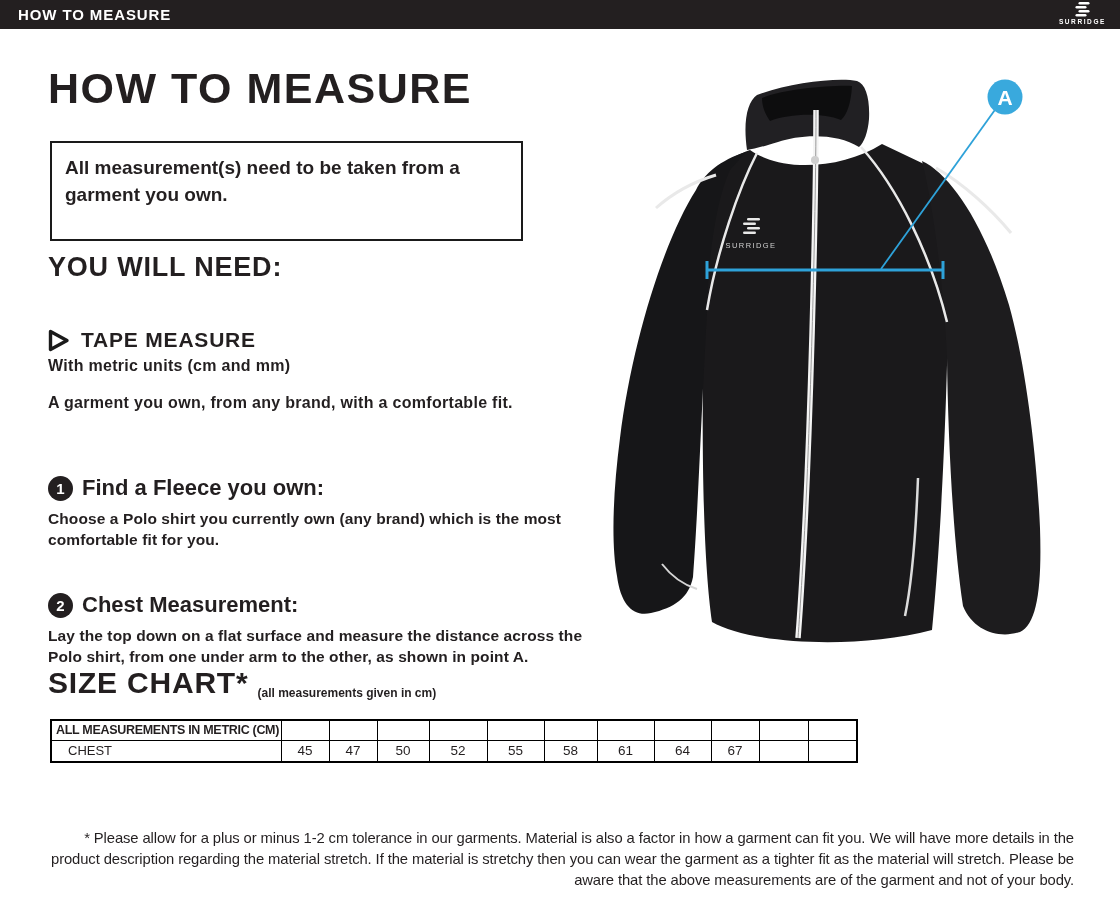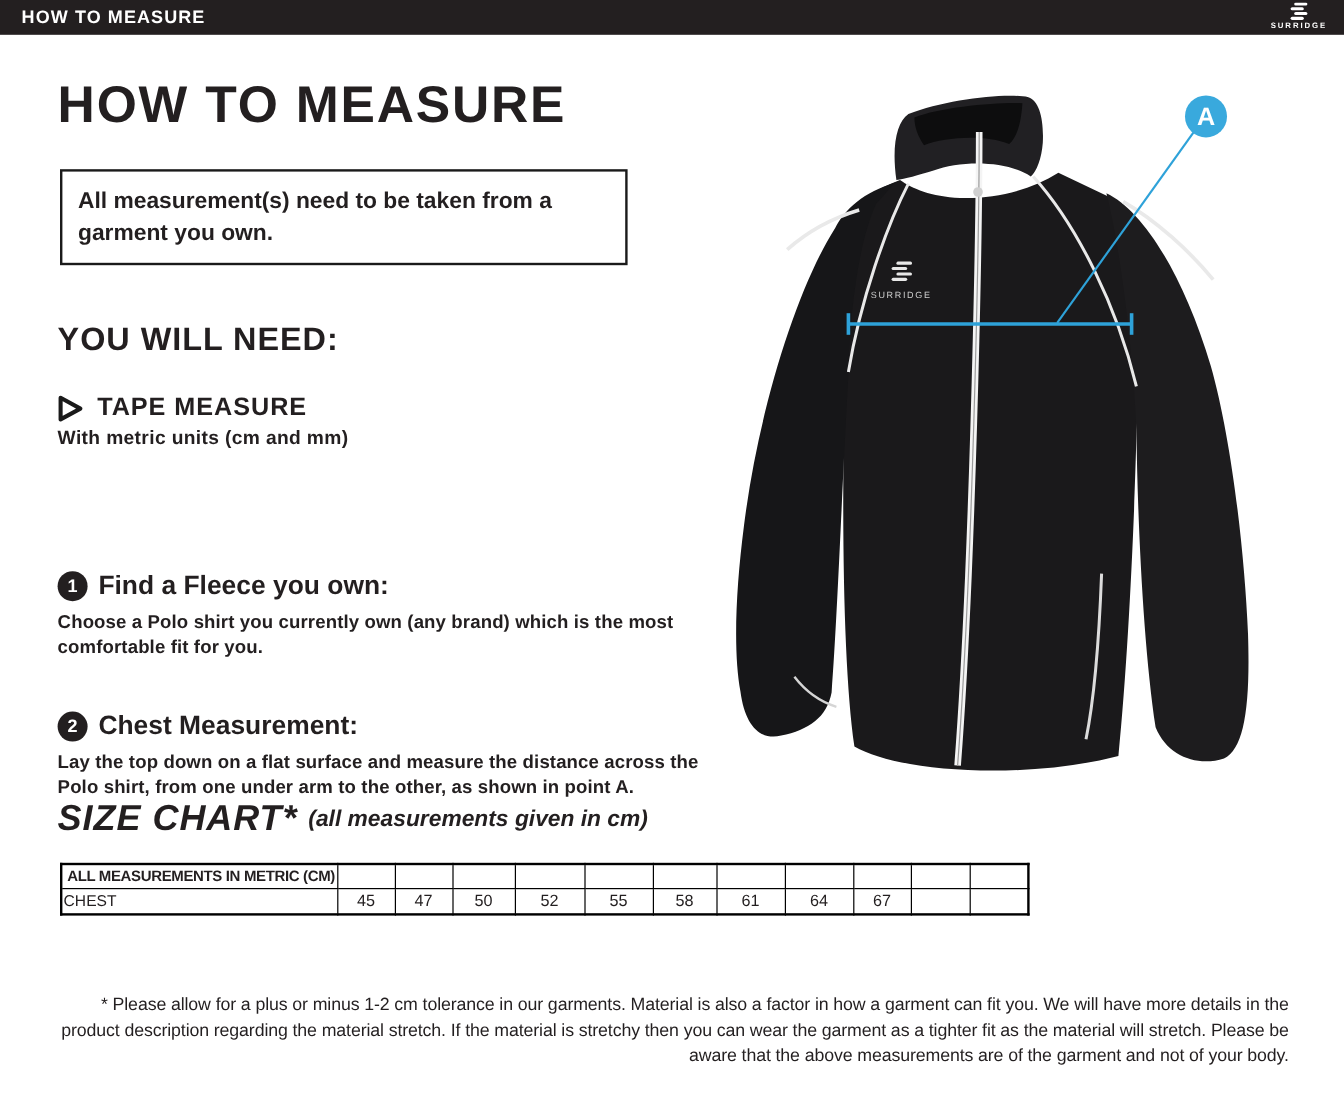--- a/index.html
+++ b/index.html
@@ -8,53 +8,53 @@
   
   .topbar { position:absolute; left:0; top:0; width:1120px; height:29px; background:#231F20; }
   .topbar-title { position:absolute; left:18px; top:6px; color:#fff; font-size:15px; font-weight:bold; letter-spacing:0.9px; }
   .topbar-logo { position:absolute; right:14px; top:2px; display:flex; flex-direction:column; align-items:center; }
   .topbar-logo .brand-word { color:#fff; font-size:6.5px; font-weight:bold; letter-spacing:1.6px; margin-top:1px; }
 
   
   .h1 { position:absolute; left:48px; top:64px; font-size:43px; font-weight:bold; letter-spacing:1.5px; }
 
   
-  .note-box { position:absolute; left:50px; top:141px; width:473px; height:80px; border:2.5px solid #1a1a1a; padding:11px 12px 0 13px; font-size:19px; font-weight:bold; line-height:1.43; }
-
-  .h2 { position:absolute; left:48px; top:268px; font-size:27px; font-weight:bold; letter-spacing:0.8px; }
+  .note-box { position:absolute; left:50px; top:141px; width:473px; height:100px; border:2.5px solid #1a1a1a; padding:11px 12px 0 13px; font-size:19px; font-weight:bold; line-height:1.43; }
+
+  .h2 { position:absolute; left:48px; top:252px; font-size:27px; font-weight:bold; letter-spacing:0.8px; }
 
   .need { position:absolute; left:48px; }
   .need .row { display:flex; align-items:center; gap:11px;margin-top:10px; }
   .need .title { font-size:21px; font-weight:bold; letter-spacing:0.8px; }
   .need .desc { font-size:16px; font-weight:bold; letter-spacing:0.3px; margin-top:5px; }
   .need1 { top:318px; }
   .need2 { top:389px; }
 
   .step { position:absolute; left:48px; }
   .step .row { display:flex; align-items:center; gap:9px; }
   .step .num { width:25px; height:25px; border-radius:50%; background:#231F20; color:#fff; font-size:15px; font-weight:bold; text-align:center; line-height:25px; flex:0 0 25px; }
   .step .title { font-size:22px; font-weight:bold; }
   .step .desc { margin-top:7px; width:558px; font-size:15.5px; font-weight:bold; line-height:1.37; letter-spacing:0.1px; }
   .step1 { top:475px; }
   .step2 { top:592px; }
 
-  .sizechart-head { position:absolute; left:48px; top:666px; display:flex; align-items:center; gap:9px;font-style:italic; }
+  .sizechart-head { position:absolute; left:48px; top:666px; display:flex; align-items:flex-end; gap:9px; }
   .sizechart-head .big { font-size:30px; font-weight:bold; letter-spacing:0.8px; }
-  .sizechart-head .sub { font-size:19px; font-weight:bold; }
+  .sizechart-head .sub { font-size:12px; font-weight:bold; }
 
   table.size { position:absolute; left:50px; top:719px; width:806px; border-collapse:collapse; table-layout:fixed; }
   table.size th, table.size td { border:1.5px solid #000; overflow:hidden; white-space:nowrap; }
   table.size { border:2.5px solid #000; }
   table.size tr.hdr { height:26px; }
   table.size tr.metric { height:20px; }
   table.size tr.vals { height:22px; }
   th.desc-col { text-align:left; padding-left:4px; font-size:16px; letter-spacing:-0.4px; }
   table.size th { font-size:14.5px; letter-spacing:-0.2px; }
   td.lbl { text-align:left; padding-left:4px; font-weight:bold; font-size:12.5px; letter-spacing:-0.3px; }
-  td.lbl2 { text-align:left; padding-left:1px; font-weight:normal; font-size:13px; }
+  td.lbl2 { text-align:left; padding-left:16px; font-weight:normal; font-size:13px; }
   td.val { text-align:center; font-size:13.5px; }
 
   .footnote { position:absolute; left:50px; top:828px; width:1024px; font-size:14.8px; line-height:1.42; letter-spacing:-0.1px;text-align:right; }
 
   .figure { position:absolute; left:600px; top:60px; width:520px; height:640px; }
 </style>
 </head>
 <body>
 
 <div class="topbar">
@@ -82,20 +82,21 @@
   <div class="row">
     <svg width="22" height="23" viewBox="0 0 22 23">
       <polygon points="2.5,2.5 19,11.5 2.5,20.5" fill="#fff" stroke="#1a1a1a" stroke-width="3.4" stroke-linejoin="round"></polygon>
     </svg>
     <span class="title">TAPE MEASURE</span>
   </div>
   <div class="desc">With metric units (cm and mm)</div>
 </div>
 
 <div class="need need2">
+  <div class="desc">A garment you own, from any brand, with a comfortable fit.</div>
 </div>
 
 <div class="step step1">
   <div class="row">
     <div class="num">1</div>
     <span class="title">Find a Fleece you own:</span>
   </div>
   <div class="desc">Choose a Polo shirt you currently own (any brand) which is the most comfortable fit for you.</div>
 </div>
 

